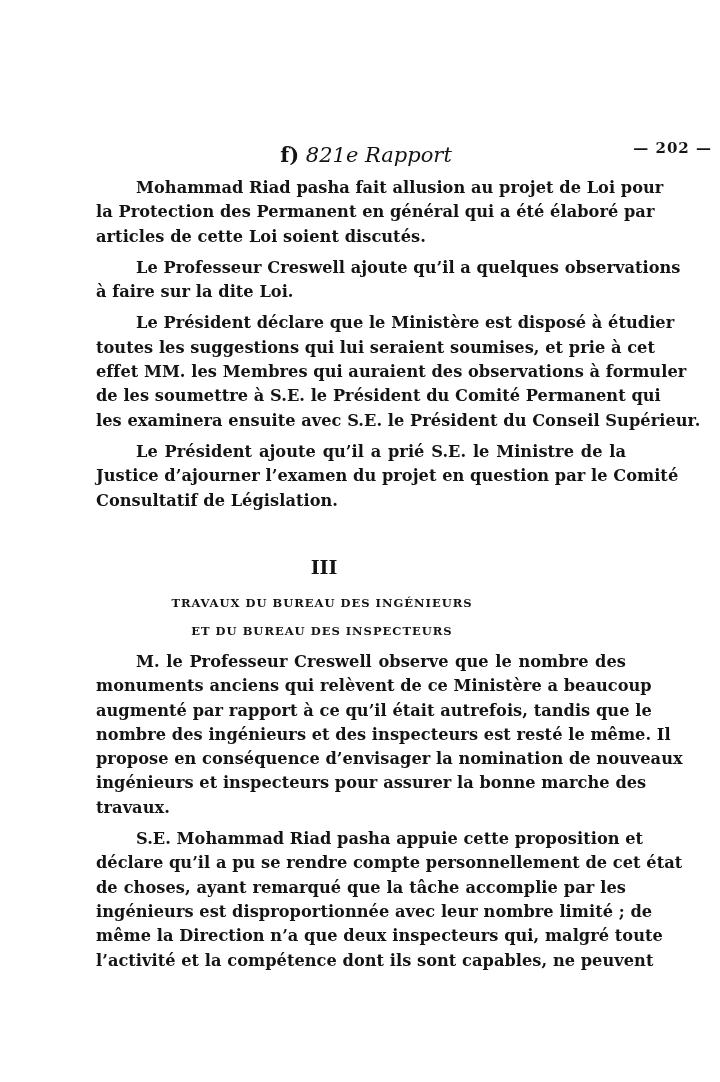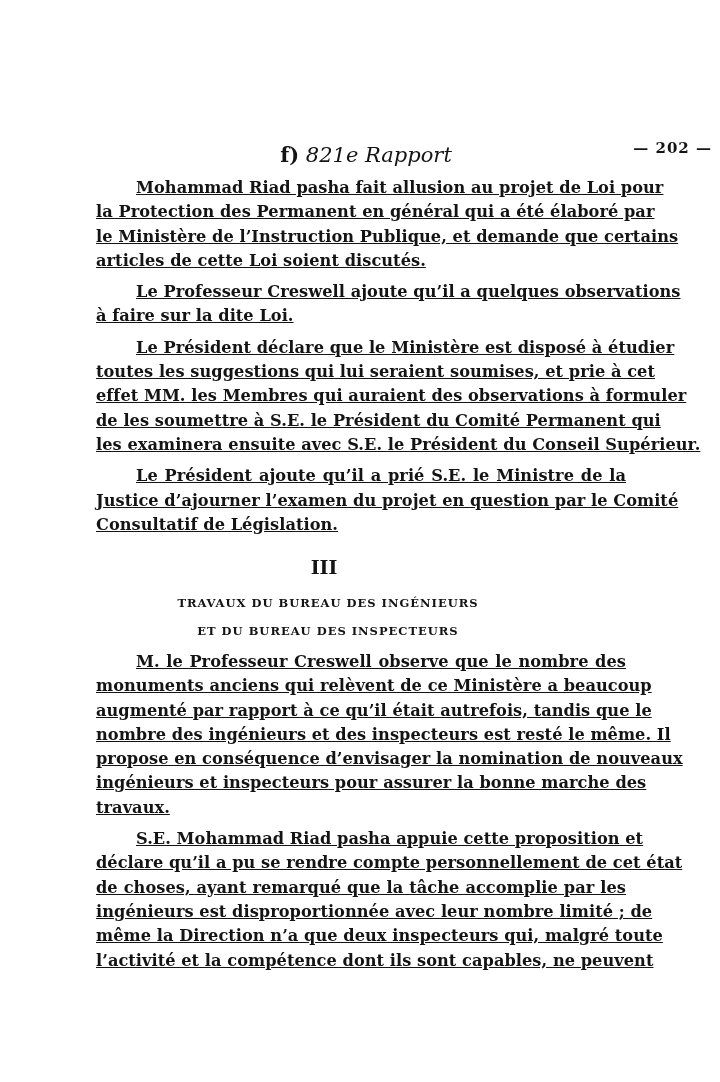--- a/index.html
+++ b/index.html
@@ -7,48 +7,47 @@
          font-family: "DejaVu Serif", "Liberation Serif", serif; color: #141414; }
   .page { position: absolute; left: 0; top: 0; width: 720px; height: 1082px; }
   .page-number { position: absolute; top: 96px; left: 0; width: 712px; text-align: right;
                  font-size: 15px; font-weight: bold; letter-spacing: 1px; margin-top: 43px; }
   .subsection-title { position: absolute; top: 142px; left: 0; width: 692px; text-align: center;
                       font-size: 21px; font-style: italic; padding-left: 20px; }
   .subsection-title .letter { font-style: normal; font-weight: bold; }
   .body-block { position: absolute; left: 96px; width: 530px; }
   .line { display: block; height: 24.3px; line-height: 24.3px; font-size: 16.2px;
           text-align: justify; text-align-last: justify; white-space: nowrap; overflow: visible;
-          letter-spacing: 0.05px; font-weight: 600; text-decoration: underline; }
+          letter-spacing: 0.05px; font-weight: 600; }
   .line.first { text-indent: 40px; }
   .line.last { text-align-last: left; }
   .para { margin-bottom: 7px; }
   .section-numeral { position: absolute; top: 556px; left: 0; width: 648px; text-align: center;
                      font-size: 19px; font-weight: bold; }
   .section-heading { position: absolute; left: 0; width: 644px; text-align: center;
-                     font-size: 11.5px; font-weight: bold; letter-spacing: 1px; padding-left: 6px; }
+                     font-size: 11.5px; font-weight: bold; letter-spacing: 1px; }
   .h1 { top: 596px; }
   .h2 { top: 624px; }
 </style>
 </head>
 <body>
 
 <div class="page">
 
   <div class="page-number">— 202 —</div>
 
   <div class="subsection-title">
     <span class="letter">f)</span>
     <span>821e Rapport</span>
   </div>
 
   <div class="body-block" id="block-one" style="top:176px;">
       <div class="para">
         <span class="line first">Mohammad Riad pasha fait allusion au projet de Loi pour</span>
         <span class="line">la Protection des Permanent en général qui a été élaboré par</span>
-        <span class="line">le Ministère de l’Instruction Publique, et demande que certains</span>
         <span class="line last">articles de cette Loi soient discutés.</span>
       </div>
       <div class="para">
         <span class="line first">Le Professeur Creswell ajoute qu’il a quelques observations</span>
         <span class="line last">à faire sur la dite Loi.</span>
       </div>
       <div class="para">
         <span class="line first">Le Président déclare que le Ministère est disposé à étudier</span>
         <span class="line">toutes les suggestions qui lui seraient soumises, et prie à cet</span>
         <span class="line">effet MM. les Membres qui auraient des observations à formuler</span>

